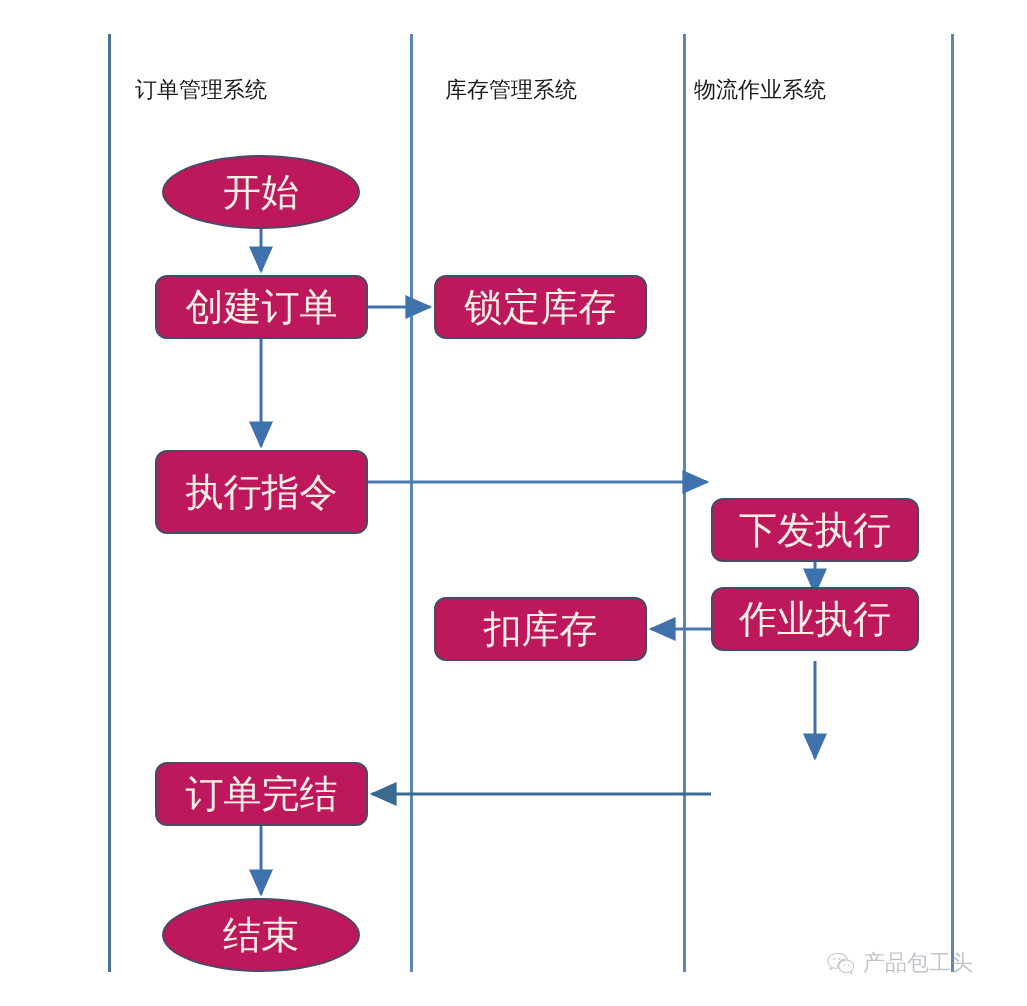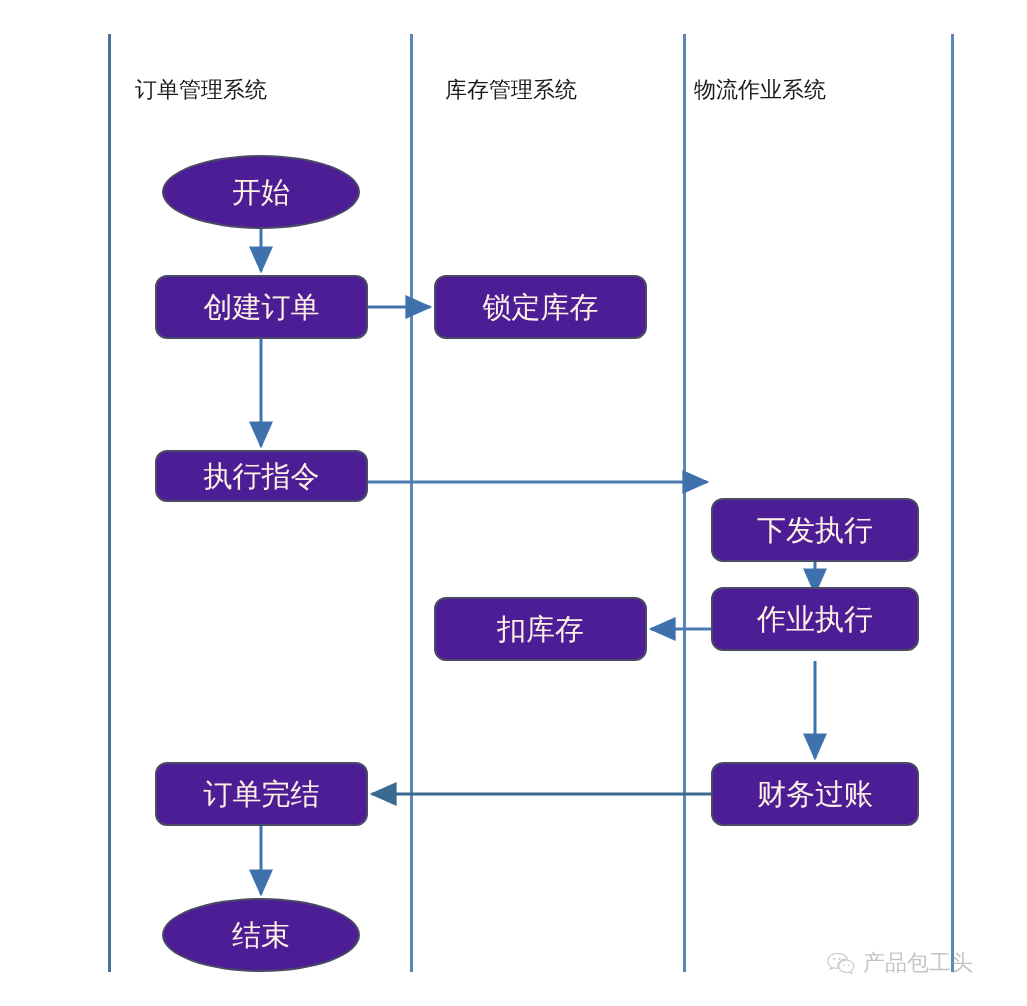--- a/index.html
+++ b/index.html
@@ -35,27 +35,27 @@
     font-size: 22px;
     line-height: 44px;
     color: #1a1a1a;
     white-space: nowrap;
     font-family: "DejaVu Sans", "Liberation Sans", sans-serif;
     letter-spacing: 0px;
   }
   
   .node {
     position: absolute;
-    background: #4c1d95;
+    background: #be185d;
     border: 2px solid #4a4a66;
     color: #fdf1e6;
     display: flex;
     align-items: center;
     justify-content: center;
-    font-size: 29px;
+    font-size: 38px;
     line-height: 1;
     white-space: nowrap;
     font-family: "DejaVu Sans", "Liberation Sans", sans-serif;
     box-sizing: border-box;
   }
   .node.process {
     border-radius: 12px;
   }
   .node.terminator {
     border-radius: 50%;
@@ -133,31 +133,30 @@
 
     <line x1="261" y1="826" x2="261" y2="894" stroke="#3f72ad" stroke-width="3" marker-end="url(#arrow)"></line>
   </svg>
 
   <div class="node terminator" style="left:162px; top:155px; width:198px; height:74px;">开始</div>
 
   <div class="node process" style="left:155px; top:275px; width:213px; height:64px;">创建订单</div>
 
   <div class="node process" style="left:434px; top:275px; width:213px; height:64px;">锁定库存</div>
 
-  <div class="node process" style="left:155px; top:450px; width:213px; height:52px;">执行指令</div>
+  <div class="node process" style="left:155px; top:450px; width:213px; height:84px;">执行指令</div>
 
   <div class="node process" style="left:711px; top:450px; width:208px; height:64px;margin-top:48px;">下发执行</div>
 
   <div class="node process" style="left:434px; top:597px; width:213px; height:64px;">扣库存</div>
 
   <div class="node process" style="left:711px; top:587px; width:208px; height:64px;">作业执行</div>
 
   <div class="node process" style="left:155px; top:762px; width:213px; height:64px;">订单完结</div>
 
-  <div class="node process" style="left:711px; top:762px; width:208px; height:64px;">财务过账</div>
 
   <div class="node terminator" style="left:162px; top:898px; width:198px; height:74px;">结束</div>
 
   <div id="watermark">
     <svg class="wm-icon" viewBox="0 0 34 28">
       <path d="M12.4 3.2C6.6 3.2 2 7 2 11.6c0 2.6 1.5 4.9 3.9 6.4l-1 3 3.4-1.7c1.3.4 2.7.6 4.1.6.4 0 .8 0 1.1-.1-.2-.7-.3-1.4-.3-2.1 0-4.6 4.4-8.3 9.9-8.3.4 0 .7 0 1.1.1-.9-3.6-4.9-6.3-11.8-6.3z" fill="none" stroke="#9aa2ab" stroke-width="1.2"></path>
       <circle cx="9.2" cy="9.4" r="1.1" fill="#9aa2ab"></circle>
       <circle cx="15.4" cy="9.4" r="1.1" fill="#9aa2ab"></circle>
       <path d="M23.1 10.6c-4.8 0-8.7 3.2-8.7 7.1 0 3.9 3.9 7.1 8.7 7.1 1.1 0 2.2-.2 3.2-.5l2.9 1.5-.8-2.6c1.9-1.3 3.1-3.2 3.1-5.5 0-3.9-3.9-7.1-8.4-7.1z" fill="none" stroke="#9aa2ab" stroke-width="1.2"></path>
       <circle cx="20.6" cy="16.3" r="0.95" fill="#9aa2ab"></circle>

